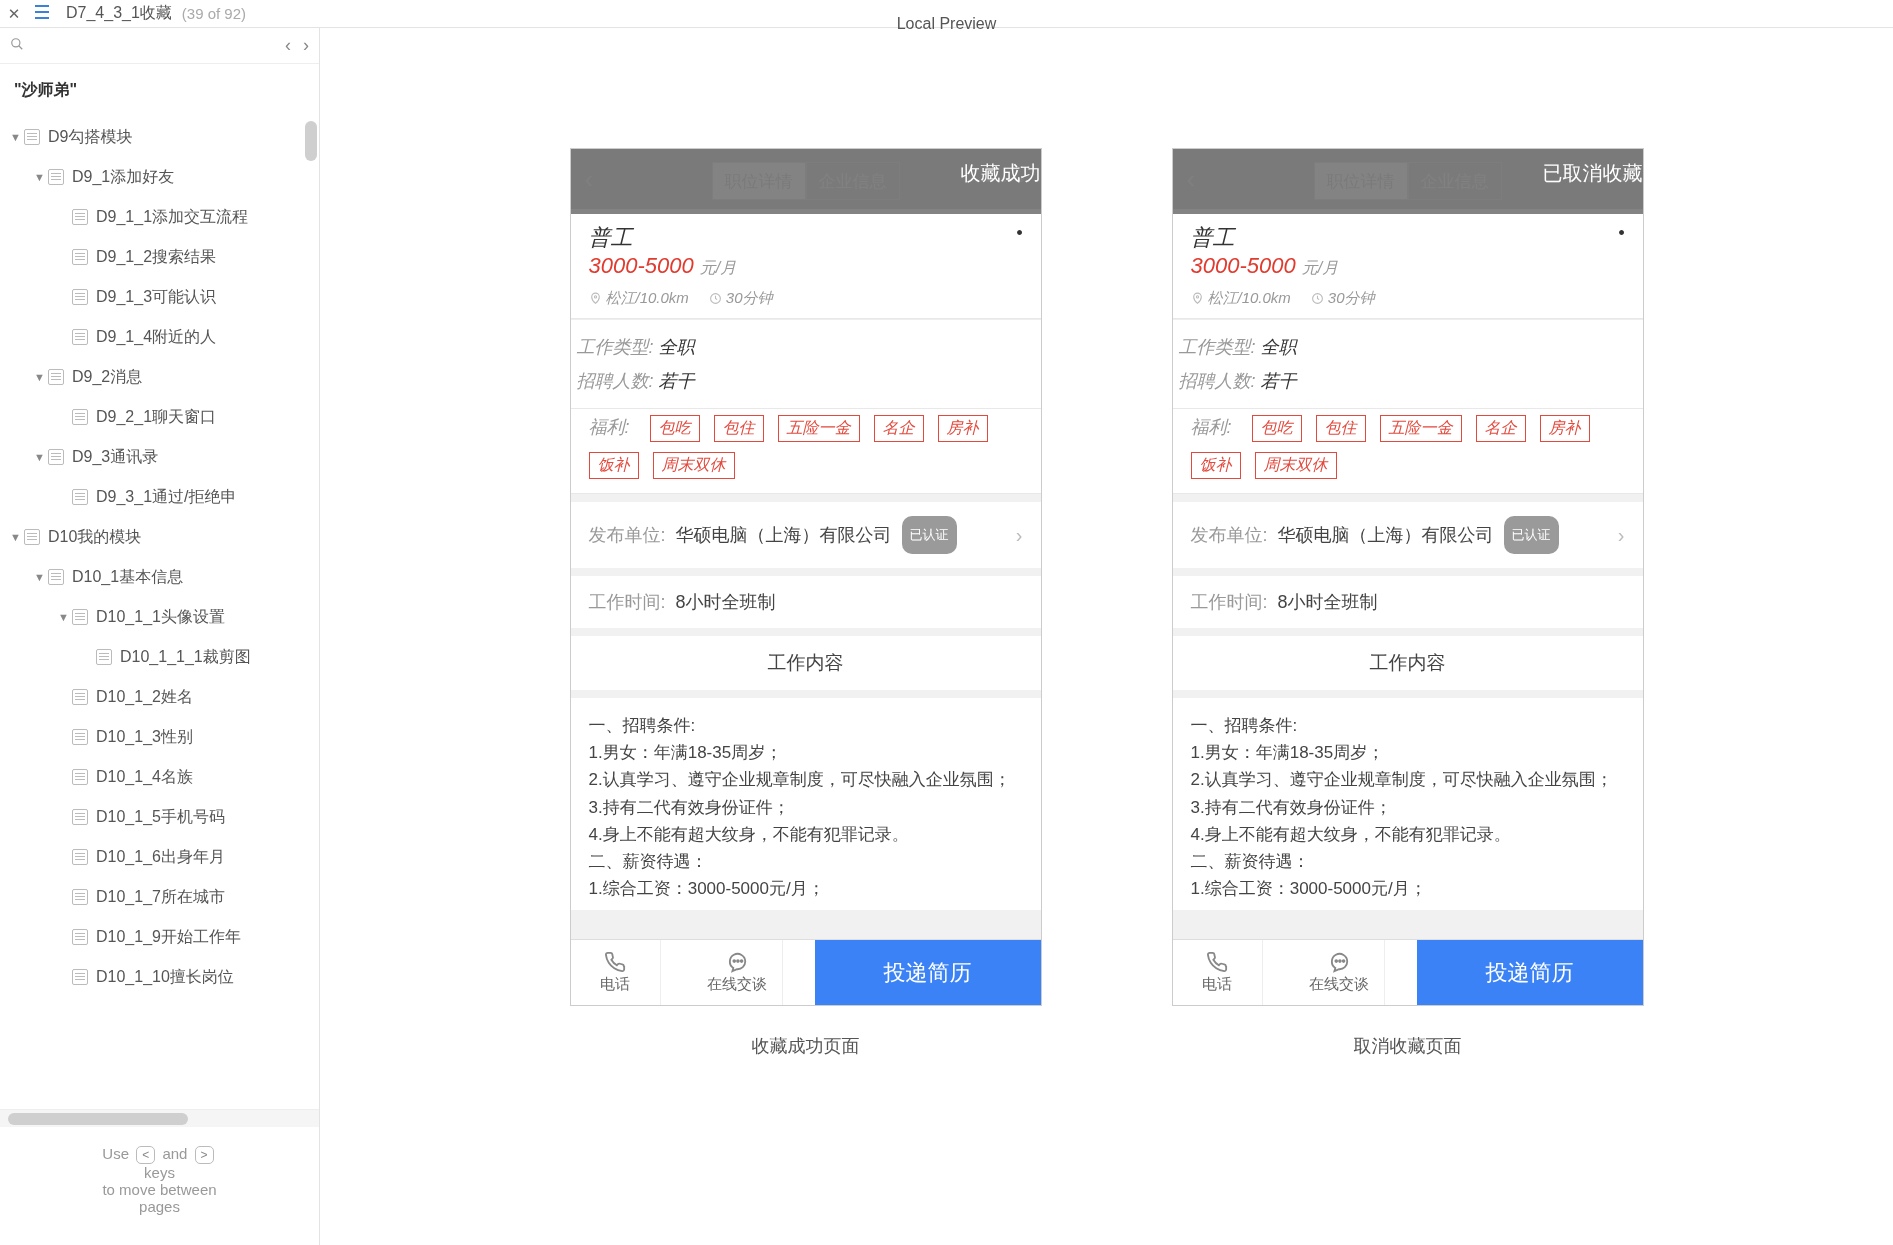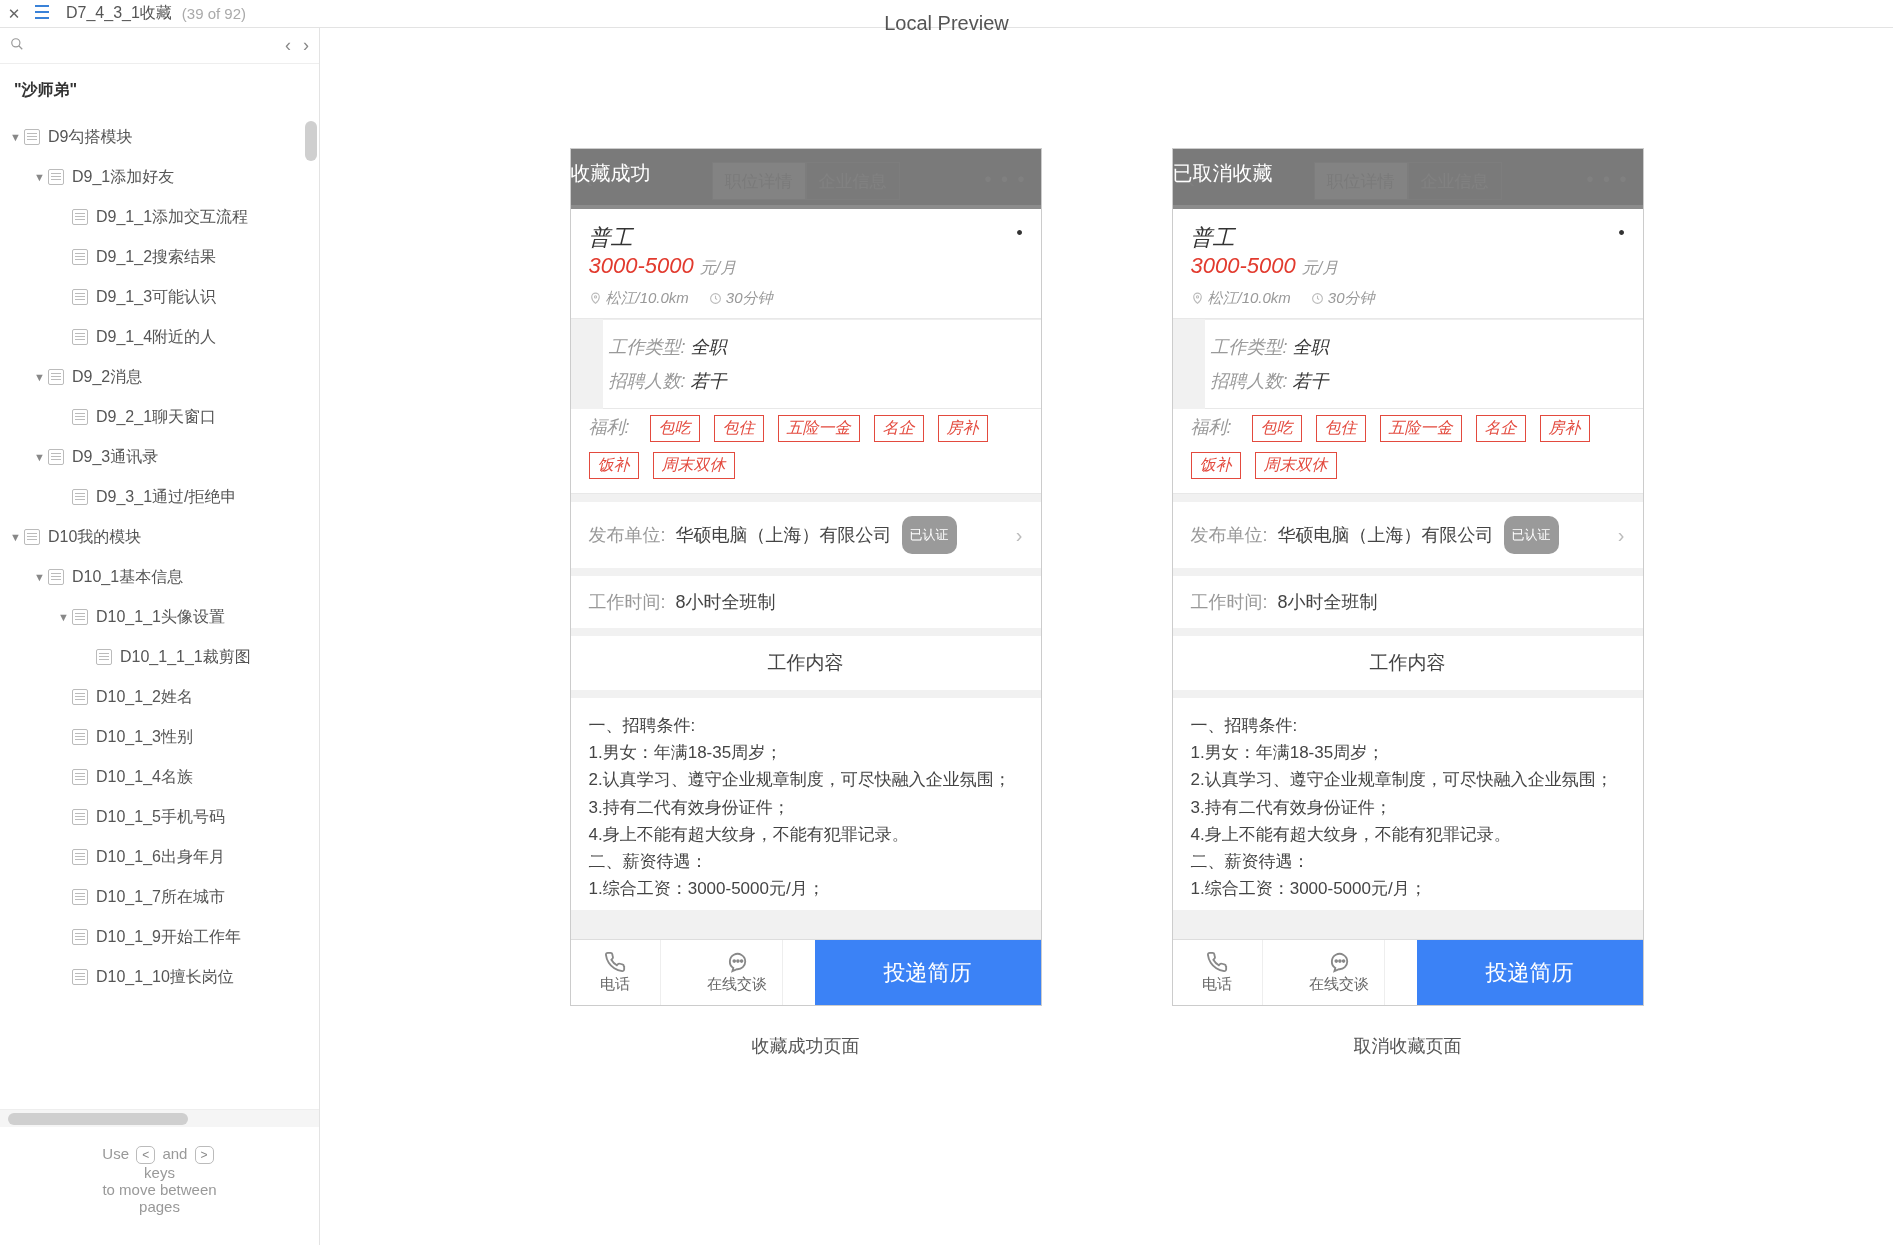--- a/index.html
+++ b/index.html
@@ -29,21 +29,21 @@
   }
   .topbar .hamburger svg { stroke: #3a82d8; }
   .topbar .title {
     color: #555; font-size: 16px; padding-left: 10px;
   }
   .topbar .count {
     color: #aaa; font-size: 15px; padding-left: 10px;
   }
   .topbar .center {
     position: absolute; left: 50%; transform: translateX(-50%);
-    color: #555; font-size: 20px; margin-top: 20px;
+    color: #555; font-size: 16px; margin-top: 20px;
   }
   
   .main {
     flex: 1; display: flex; overflow: hidden;
   }
   
   .sidebar {
     width: 320px; border-right: 1px solid #e3e3e3; display: flex; flex-direction: column; background: #fff;
   }
   .sb-head {
@@ -90,22 +90,22 @@
     flex: 1; overflow: auto; background: #fff; padding-top: 120px;
     display: flex; justify-content: center; gap: 130px; align-items: flex-start;
   }
   .mock-col { display: flex; flex-direction: column; align-items: center; }
   .mock-caption { margin-top: 28px; color: #555; font-size: 18px; }
   
   .phone {
     width: 472px; height: 858px; border: 1px solid #ccc; background: #f0f0f0; position: relative; overflow: hidden; display: flex; flex-direction: column;
   }
   .ph-toast {
-    position: absolute; top: 0; left: 0; right: 0; height: 56px; background: rgba(120,120,120,0.92);
-    color: #fff; text-align: left; line-height: 48px; font-size: 20px; z-index: 5;
+    position: absolute; top: 0; left: 0; right: 0; height: 65px; background: rgba(120,120,120,0.92);
+    color: #fff; text-align: right; line-height: 48px; font-size: 20px; z-index: 5;
   }
   .ph-nav {
     height: 60px; background: #8c8c8c; display: flex; align-items: center; padding: 0 14px; color: #fff; position: relative;
   }
   .ph-back { font-size: 26px; color: #c8c8c8; cursor: pointer; }
   .ph-tabs {
     position: absolute; left: 50%; transform: translateX(-50%); display: flex; height: 38px; margin-top: 4px;
   }
   .ph-tab {
     width: 94px; text-align: center; line-height: 38px; font-size: 17px; color: #ddd; border: 1px solid #b4b4b4;
@@ -114,21 +114,21 @@
   .ph-more { margin-left: auto; color: #d8d8d8; font-size: 20px; letter-spacing: 2px; }
   .ph-body { flex: 1; overflow: hidden; background: #f1f1f1; }
   .card { background: #fff; border-bottom: 1px solid #e8e8e8; font-style: italic; }
   .job-head { padding: 14px 18px 10px; position: relative; }
   .job-title { font-size: 22px; color: #333; }
   .job-dot { position: absolute; right: 18px; top: 14px; font-size: 18px; color: #333; }
   .job-salary { font-size: 22px; color: #e23a2e; margin-top: 0; }
   .job-salary .unit { color: #999; font-size: 16px; }
   .job-meta { color: #999; font-size: 15px; margin-top: 10px; display: flex; align-items: center; gap: 20px; }
   .meta-item svg { vertical-align: -2px; margin-right: 4px; }
-  .job-info { padding: 10px 6px; background:#fff; border-top:1px solid #eee;margin-left:32px; }
+  .job-info { padding: 10px 6px; background:#fff; border-top:1px solid #eee; }
   .info-row { font-size: 18px; color: #999; padding: 5px 0; }
   .info-row .val { color: #333; }
   .benefits { padding: 6px 18px 14px; display: flex; flex-wrap: wrap; gap: 10px 14px; }
   .b-label { color: #999; font-size: 18px; margin-right: 6px; }
   .b-tag { border: 1px solid #e34a3e; color: #e34a3e; font-size: 16px; padding: 2px 8px; }
   .row-line {
     background: #fff; border-top: 8px solid #f1f1f1; padding: 14px 18px; display: flex; align-items: center; font-size: 18px;
   }
   .row-line .lbl { color: #999; margin-right: 10px; }
   .row-line .val { color: #444; }

